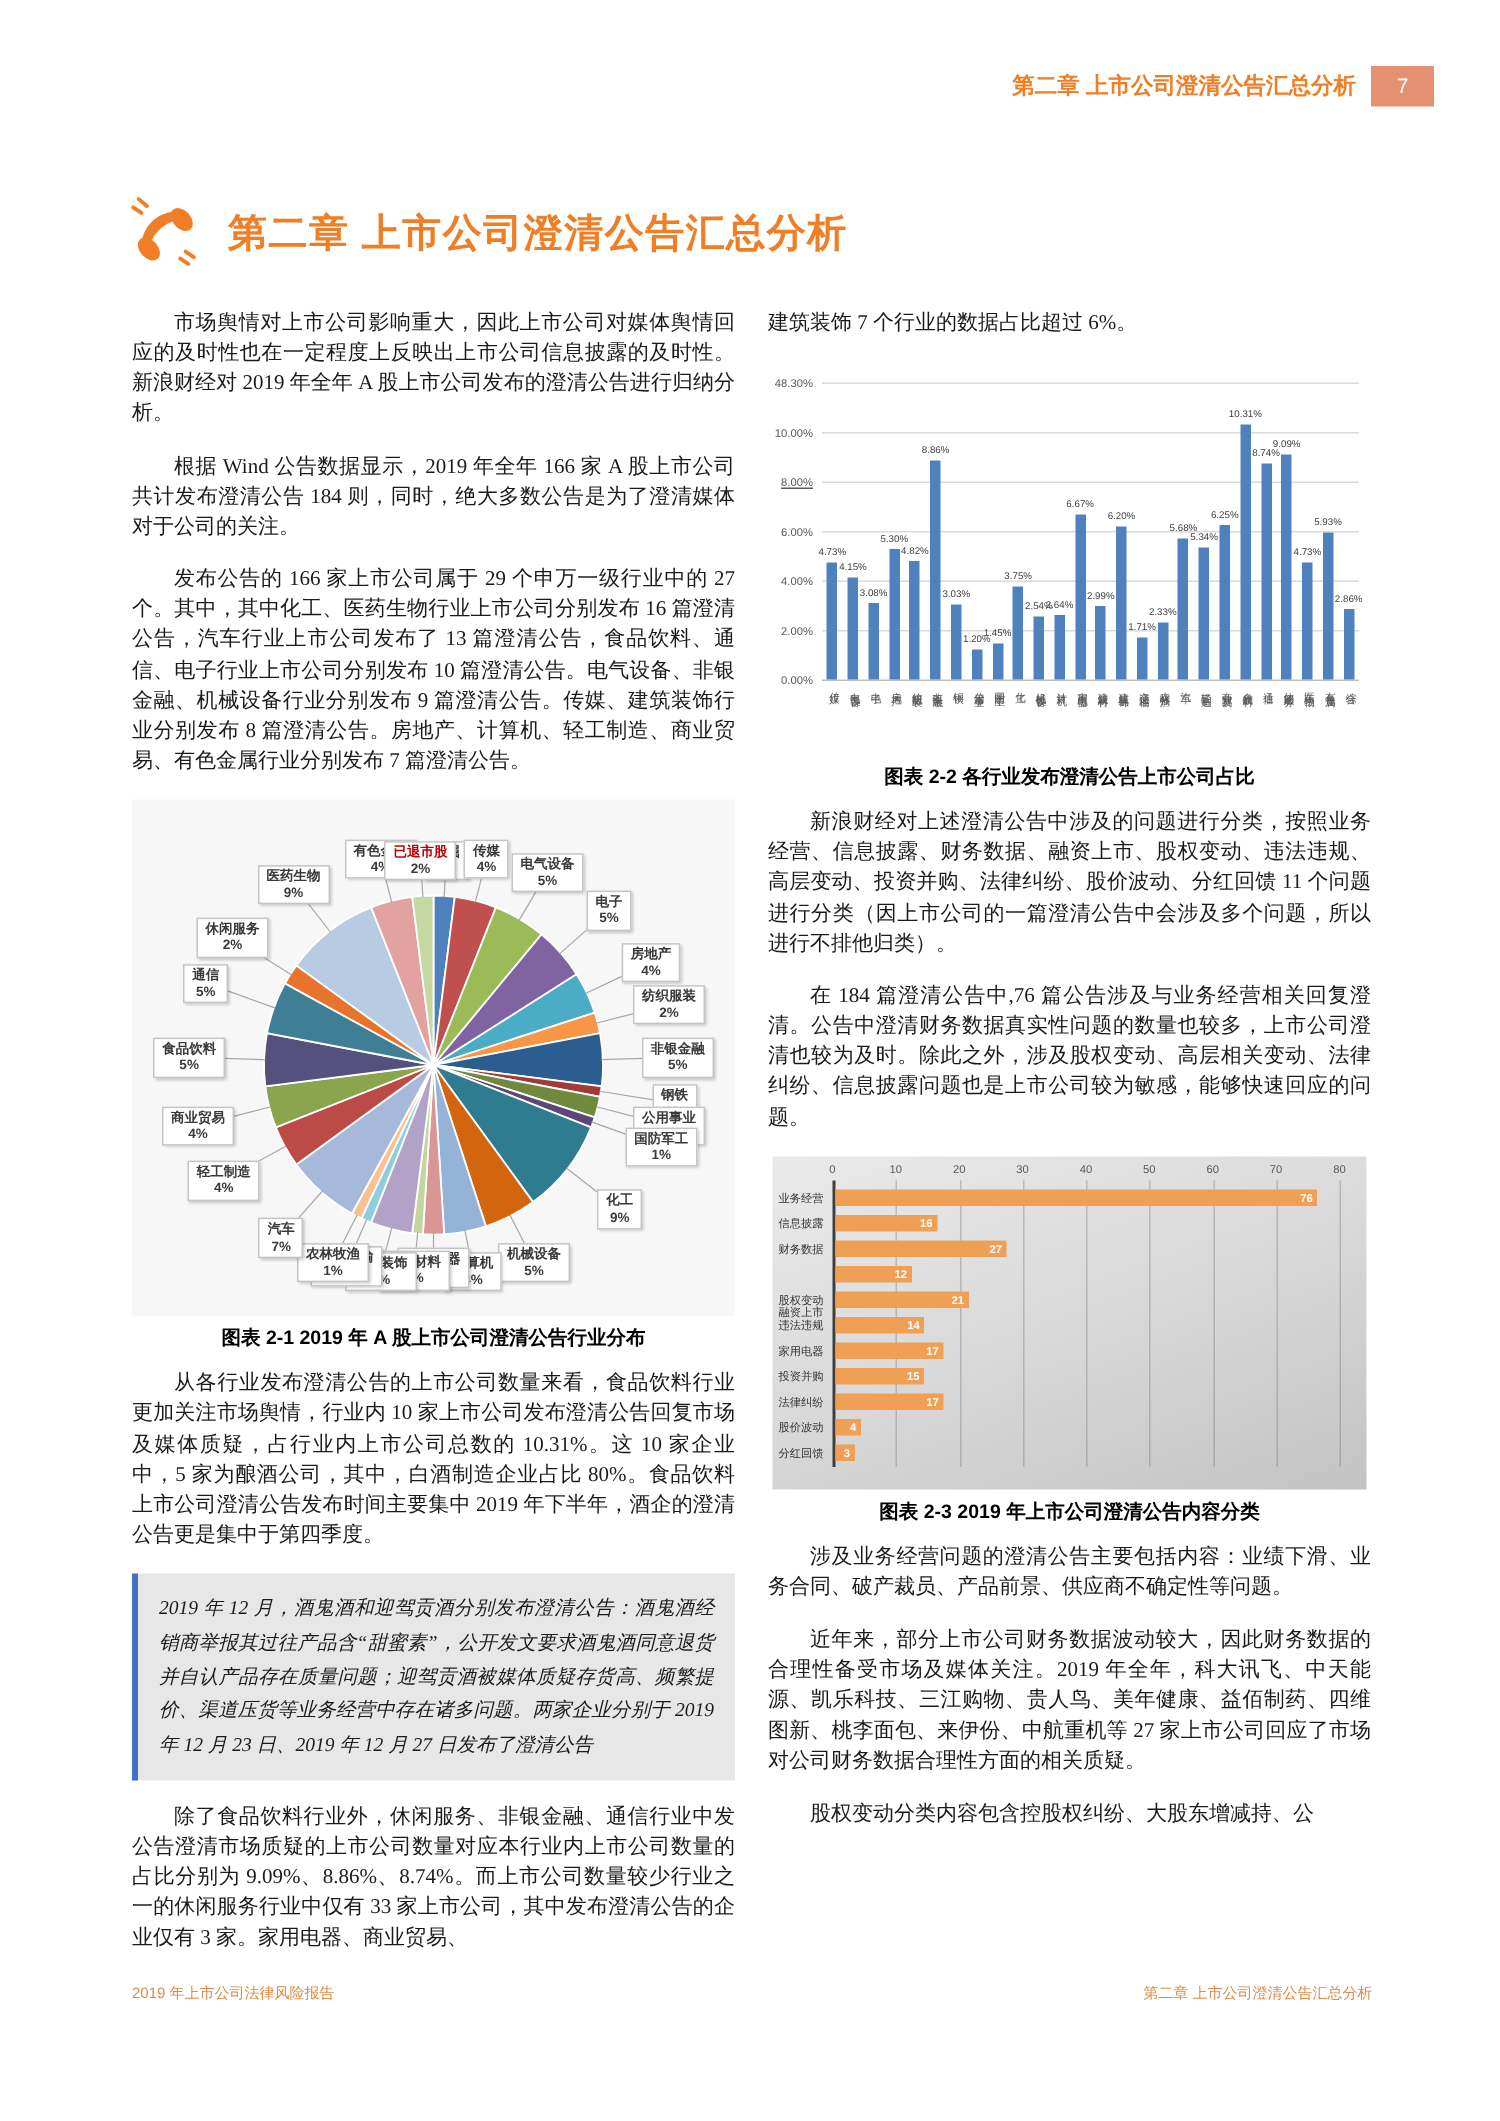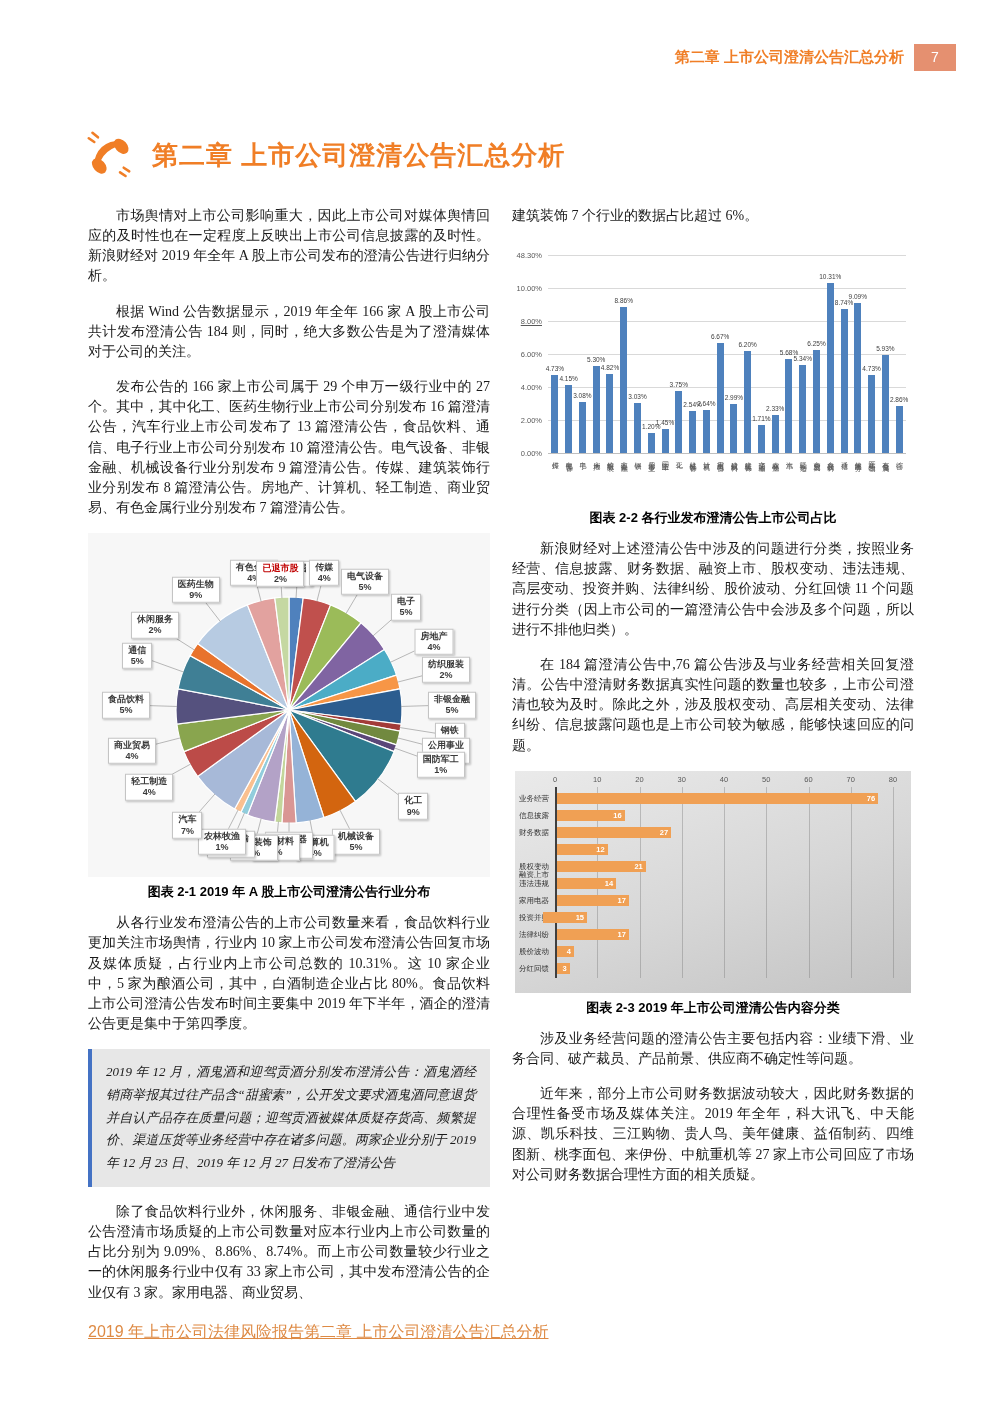--- a/index.html
+++ b/index.html
@@ -48,22 +48,22 @@
   .haxis{position:absolute;width:2px;background:#3f3f3f;}
   .hcat{position:absolute;left:0;width:34px;text-align:right;font-family:"Liberation Sans",sans-serif;
        font-size:7.5px;color:#333;}
   .hbar{position:absolute;background:var(--barorange,#F0A054);display:flex;
        align-items:center;justify-content:flex-end;}
   .hbar span{color:#fff;font-family:"Liberation Sans",sans-serif;font-weight:bold;
        font-size:7.5px;padding-right:3px;}
   blockquote.quote{margin:2px 0 15px 0;background:#e7e7e7;border-left:4px solid var(--quoteborder,#4472C4);
        padding:12px 14px;font-style:italic;font-size:13px;line-height:1.75;text-align:justify;}
   .footer{position:absolute;left:88px;right:85px;top:1322px;display:flex;
-       font-family:"Liberation Sans",sans-serif;
-       font-size:16px;color:var(--footer,#DE8A44);text-decoration:underline;}
+       justify-content:space-between;font-family:"Liberation Sans",sans-serif;
+       font-size:10px;color:var(--footer,#DE8A44);}
 </style>
 </head>
 <body>
 
 <div class="top-header">
   <span class="hdr-text">第二章 上市公司澄清公告汇总分析</span>
   <span class="page-num">7</span>
 </div>
 
 <div class="chapter-title">
@@ -407,39 +407,40 @@
           </div>
           <div class="hcat" style="top: 108px;">违法违规</div>
           <div class="hbar" style="left: 42px; top: 107px; width: 59.15px; height: 11px; background: rgb(240, 160, 84);">
             <span>14</span>
           </div>
           <div class="hcat" style="top: 125px;">家用电器</div>
           <div class="hbar" style="left: 42px; top: 124px; width: 71.825px; height: 11px; background: rgb(240, 160, 84);">
             <span>17</span>
           </div>
           <div class="hcat" style="top: 142px;">投资并购</div>
-          <div class="hbar" style="left: 28px; top: 141px; width: 44px; height: 11px; background: rgb(240, 160, 84);">
+          <div class="hbar" style="left: 42px; top: 141px; width: 59px; height: 11px; background: rgb(240, 160, 84);">
             <span>15</span>
           </div>
           <div class="hcat" style="top: 159px;">法律纠纷</div>
           <div class="hbar" style="left: 42px; top: 158px; width: 71.825px; height: 11px; background: rgb(240, 160, 84);">
             <span>17</span>
           </div>
           <div class="hcat" style="top: 176px;">股价波动</div>
           <div class="hbar" style="left: 42px; top: 175px; width: 16.9px; height: 11px; background: rgb(240, 160, 84);">
             <span>4</span>
           </div>
           <div class="hcat" style="top: 193px;">分红回馈</div>
           <div class="hbar" style="left: 42px; top: 192px; width: 12.675px; height: 11px; background: rgb(240, 160, 84);">
             <span>3</span>
           </div>
         </div>
       <figcaption class="cap">图表 2-3 2019 年上市公司澄清公告内容分类</figcaption>
     </figure>
     <p class="indent">涉及业务经营问题的澄清公告主要包括内容：业绩下滑、业务合同、破产裁员、产品前景、供应商不确定性等问题。</p>
     <p class="indent">近年来，部分上市公司财务数据波动较大，因此财务数据的合理性备受市场及媒体关注。2019 年全年，科大讯飞、中天能源、凯乐科技、三江购物、贵人鸟、美年健康、益佰制药、四维图新、桃李面包、来伊份、中航重机等 27 家上市公司回应了市场对公司财务数据合理性方面的相关质疑。</p>
+    <p class="indent">股权变动分类内容包含控股权纠纷、大股东增减持、公</p>
   </div>
 </div>
 
 <div class="footer">
   <span>2019 年上市公司法律风险报告</span>
   <span>第二章 上市公司澄清公告汇总分析</span>
 </div>
 
 </body></html>

